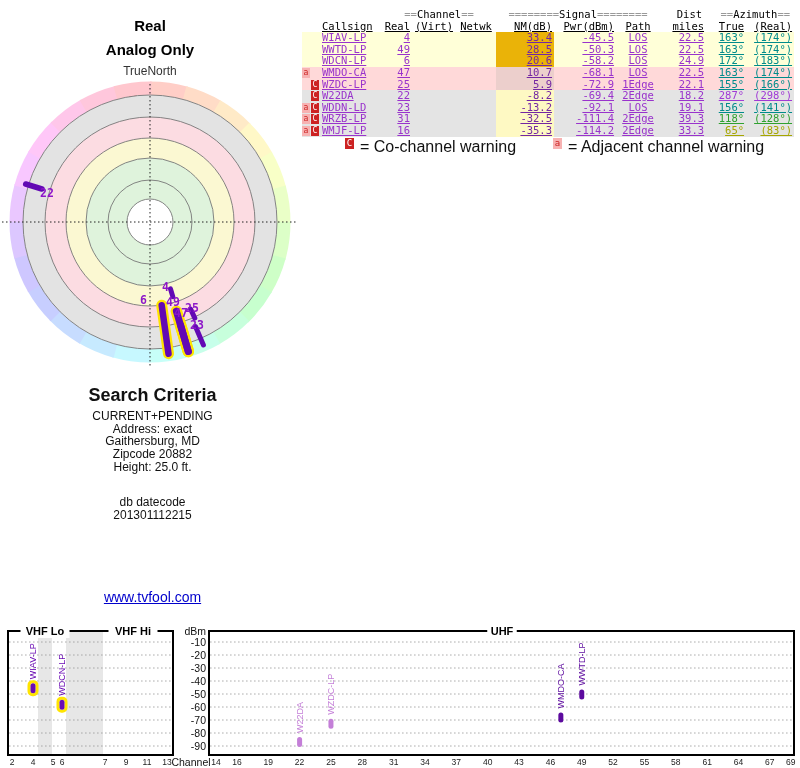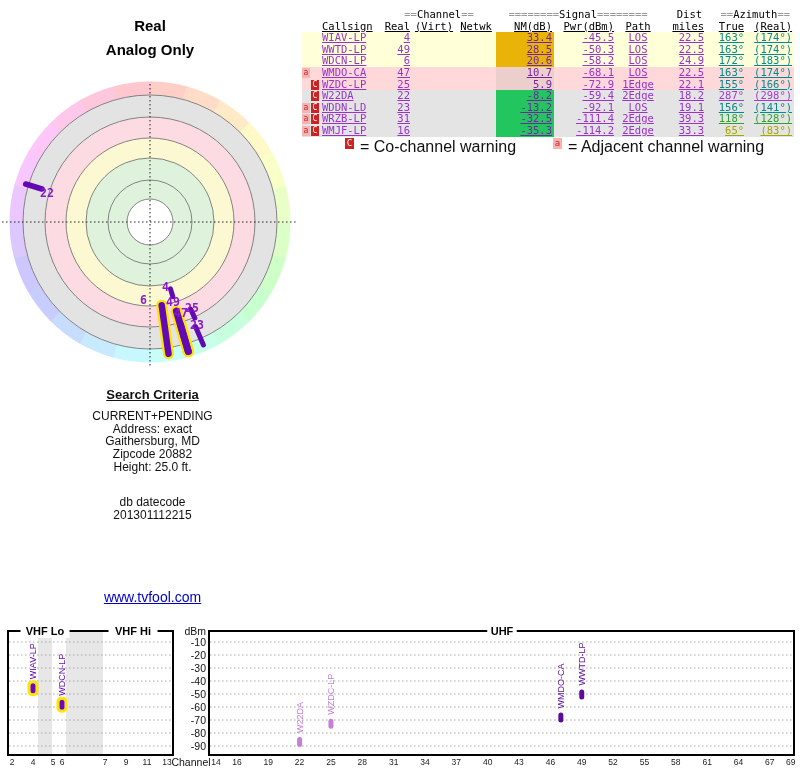--- a/index.html
+++ b/index.html
@@ -8,21 +8,21 @@
 
   
   .t1,.t2{position:absolute;left:0;width:300px;text-align:center;font-size:15px;font-weight:bold;color:#000}
   .t1{top:17px}.t2{top:41px}
   .tn{position:absolute;left:0;top:64px;width:300px;text-align:center;font-size:12px;color:#333}
   .nmark{position:absolute;left:118px;top:85px;width:30px;text-align:center;font-size:13px;font-weight:bold;color:#cc0000}
   #polar{position:absolute;left:0;top:70px}
 
   
   .sc{position:absolute;left:0;top:389px;width:305px;text-align:center;font-size:12px;line-height:12.8px;color:#111}
-  .sch{font-weight:bold;text-decoration:underline;font-size:13px;margin-bottom:8px}
+  .sch{font-weight:bold;font-size:18px;margin-bottom:8px}
   .dbl{margin-top:22px}
   .link{position:absolute;left:0;top:589px;width:305px;text-align:center;font-size:14px;
         color:#0000cc;text-decoration:underline;cursor:pointer}
 
   
   .tablewrap{position:absolute;left:302px;top:9px}
   table{border-collapse:collapse;table-layout:fixed;width:492px;
         font-family:"DejaVu Sans Mono",monospace;font-size:10.5px}
   th,td{padding:0;margin:0;white-space:nowrap;height:11.6px;line-height:11.6px;font-weight:normal;overflow:hidden}
   thead th{color:#000}
@@ -32,21 +32,21 @@
   .cname{text-decoration:underline}
   .l{text-align:left}.r{text-align:right;padding-right:2px}.c{text-align:center}
   .u{text-decoration:underline}
   tbody td{color:#9933cc}
   tbody td.nm{color:#7326a3}
   .row-yellow td{background:#ffffd8}
   .row-pink td{background:#ffd9d9}
   .row-gray td{background:#e4e4e4}
   .row-yellow td.nm{background:#eab308}
   .row-pink td.nm{background:#eccfcc}
-  .row-gray td.nm{background:#22c55e}
+  .row-gray td.nm{background:#fef9c3}
   .wm{display:inline-block;width:8px;height:10px;line-height:10px;font-size:8px;text-align:center;
       font-family:"DejaVu Sans Mono",monospace;vertical-align:middle;margin-right:1px;text-decoration:none}
   .wm-a{background:#f7b2b2;color:#cc2222}
   .wm-c{background:#cc2222;color:#fff}
   .hid{visibility:hidden}
   .mkcell{text-align:left}
 
   
   .legend{position:absolute;top:137px;left:0;width:800px;height:16px}
   .legend .lg{position:absolute;top:1px;width:9px;height:11px;line-height:11px;font-size:9px}
@@ -54,20 +54,21 @@
 
   #spectrum{position:absolute;left:0;top:618px}
 </style>
 </head>
 <body>
 
 <div class="stage">
 
   <div class="t1">Real</div>
   <div class="t2">Analog Only</div>
+  <div class="tn">TrueNorth</div>
   <div class="nmark">N</div>
   <svg id="polar" width="300" height="310">
       <path d="M 150.0 11.5 A 140.5 140.5 0 0 1 188.0 16.7 L 184.4 29.7 A 127 127 0 0 0 150.0 25.0 Z" fill="hsl(7.5,100%,89%)"></path>
       <path d="M 186.4 16.3 A 140.5 140.5 0 0 1 221.7 31.2 L 214.8 42.8 A 127 127 0 0 0 182.9 29.3 Z" fill="hsl(22.5,100%,89%)"></path>
       <path d="M 220.3 30.3 A 140.5 140.5 0 0 1 250.6 53.9 L 240.9 63.3 A 127 127 0 0 0 213.5 42.0 Z" fill="hsl(37.5,100%,89%)"></path>
       <path d="M 249.3 52.7 A 140.5 140.5 0 0 1 272.5 83.2 L 260.8 89.8 A 127 127 0 0 0 239.8 62.2 Z" fill="hsl(52.5,100%,89%)"></path>
       <path d="M 271.7 81.7 A 140.5 140.5 0 0 1 286.1 117.3 L 273.1 120.6 A 127 127 0 0 0 260.0 88.5 Z" fill="hsl(67.5,100%,89%)"></path>
       <path d="M 285.7 115.6 A 140.5 140.5 0 0 1 290.5 153.7 L 277.0 153.6 A 127 127 0 0 0 272.7 119.1 Z" fill="hsl(82.5,100%,89%)"></path>
       <path d="M 290.5 152.0 A 140.5 140.5 0 0 1 285.3 190.0 L 272.3 186.4 A 127 127 0 0 0 277.0 152.0 Z" fill="hsl(97.5,100%,89%)"></path>
       <path d="M 285.7 188.4 A 140.5 140.5 0 0 1 270.8 223.7 L 259.2 216.8 A 127 127 0 0 0 272.7 184.9 Z" fill="hsl(112.5,100%,89%)"></path>
@@ -230,21 +231,21 @@
             <td class="r u az" style="color: rgb(0, 139, 139);">155°</td>
             <td class="r u az" style="color: rgb(0, 139, 139);">(166°)</td>
           </tr>
           <tr class="row-gray">
             <td class="mkcell"><span class="wm wm-a hid">a</span><span class="wm wm-c">C</span></td>
             <td class="l u">W22DA</td>
             <td class="r u">22</td>
             <td class="c"></td>
             <td class="c"></td>
             <td class="r u nm">-8.2</td>
-            <td class="r u">-59.4</td>
+            <td class="r u">-69.4</td>
             <td class="c u">2Edge</td>
             <td class="r u">18.2</td>
             <td class="r u az" style="color: rgb(161, 58, 214);">287°</td>
             <td class="r u az" style="color: rgb(161, 58, 214);">(298°)</td>
           </tr>
           <tr class="row-gray">
             <td class="mkcell"><span class="wm wm-a">a</span><span class="wm wm-c">C</span></td>
             <td class="l u">WDDN-LD</td>
             <td class="r u">23</td>
             <td class="c"></td>

